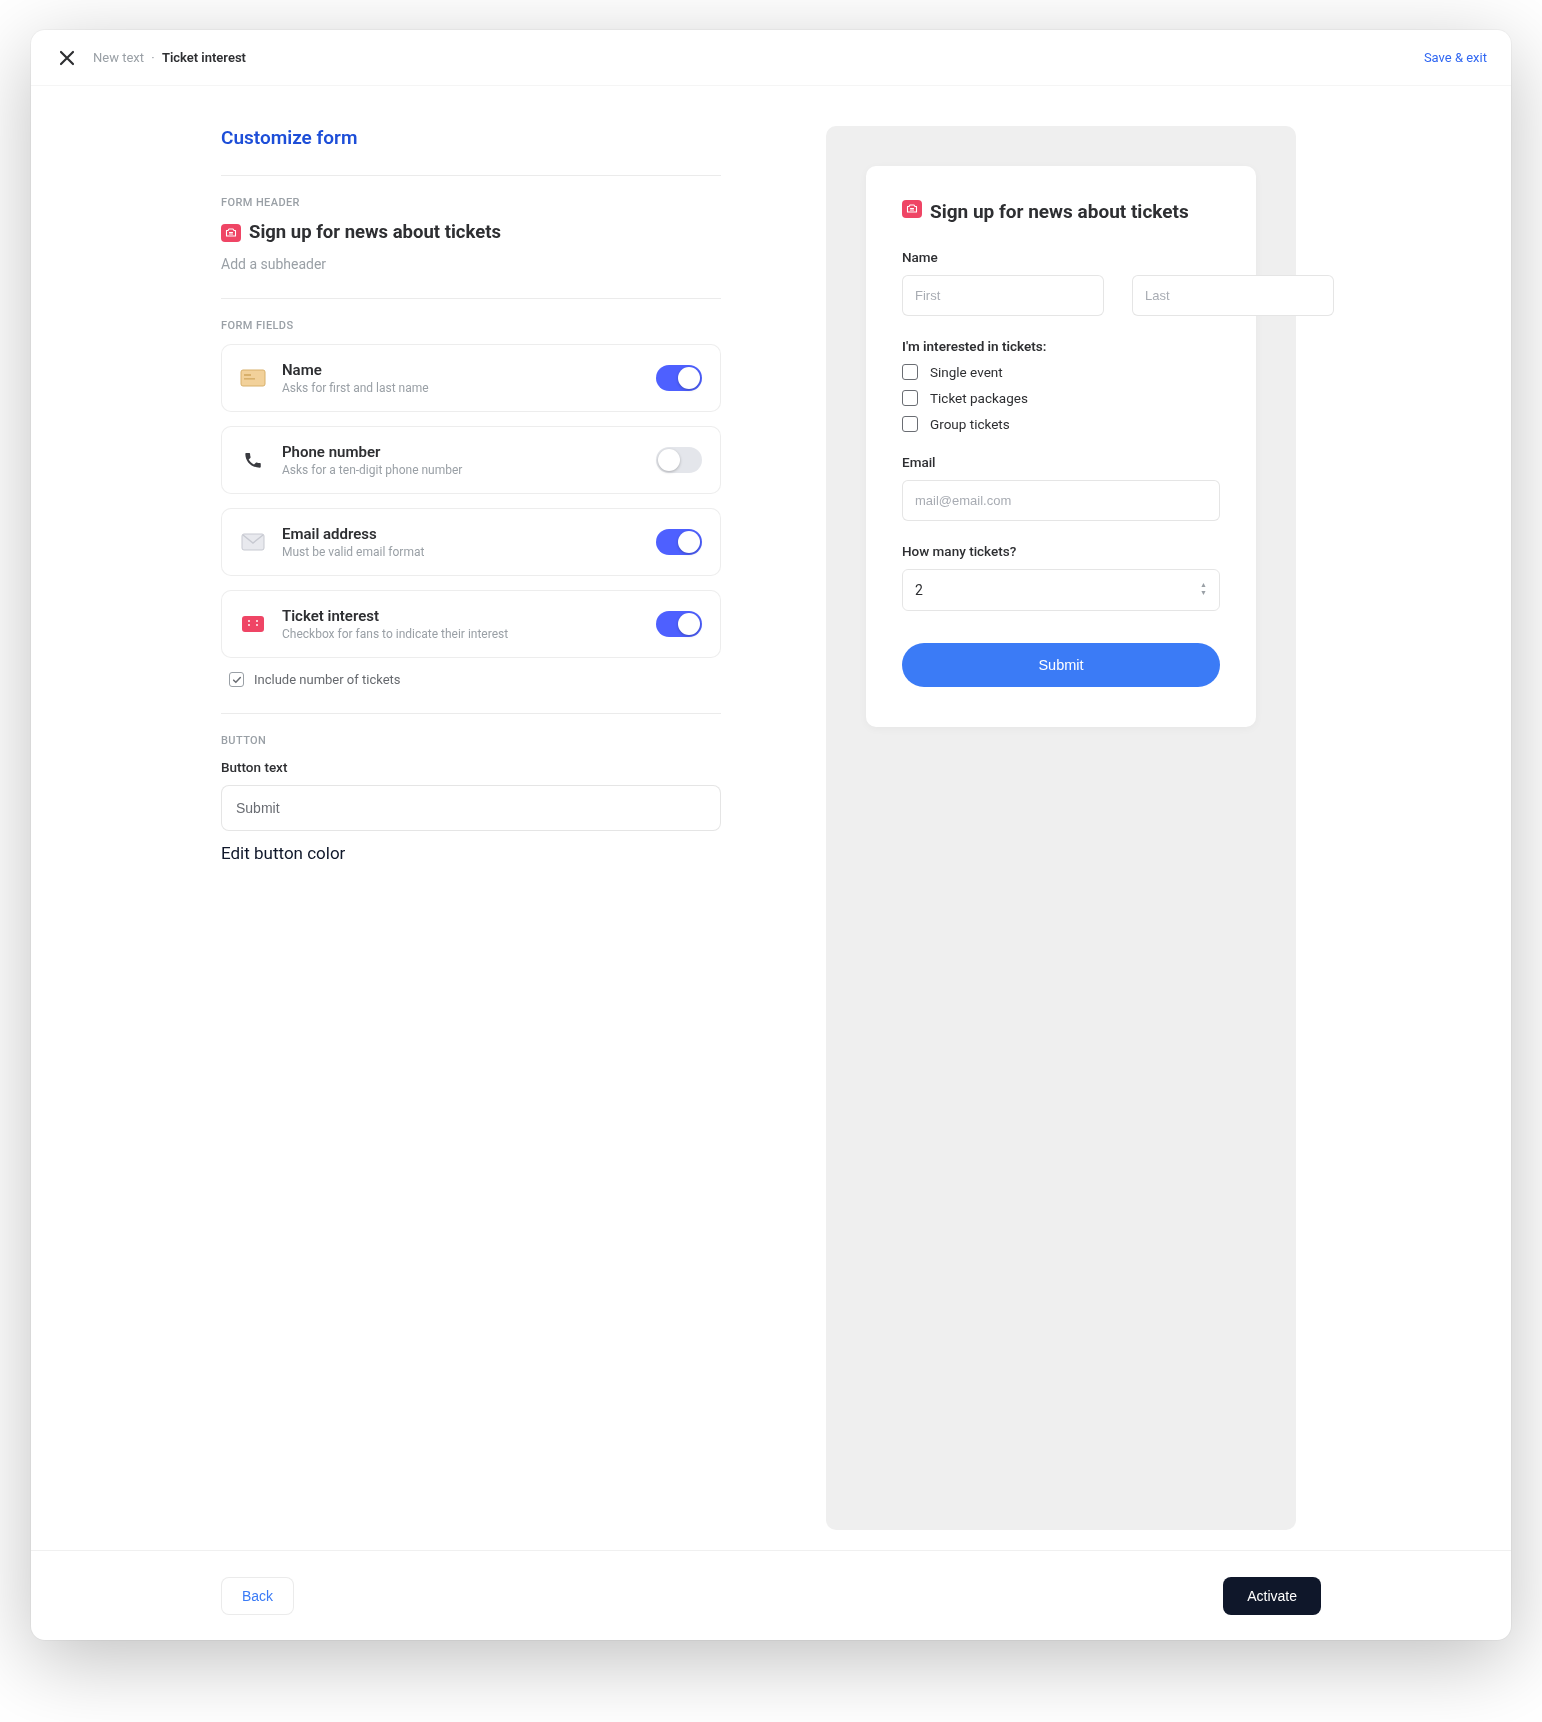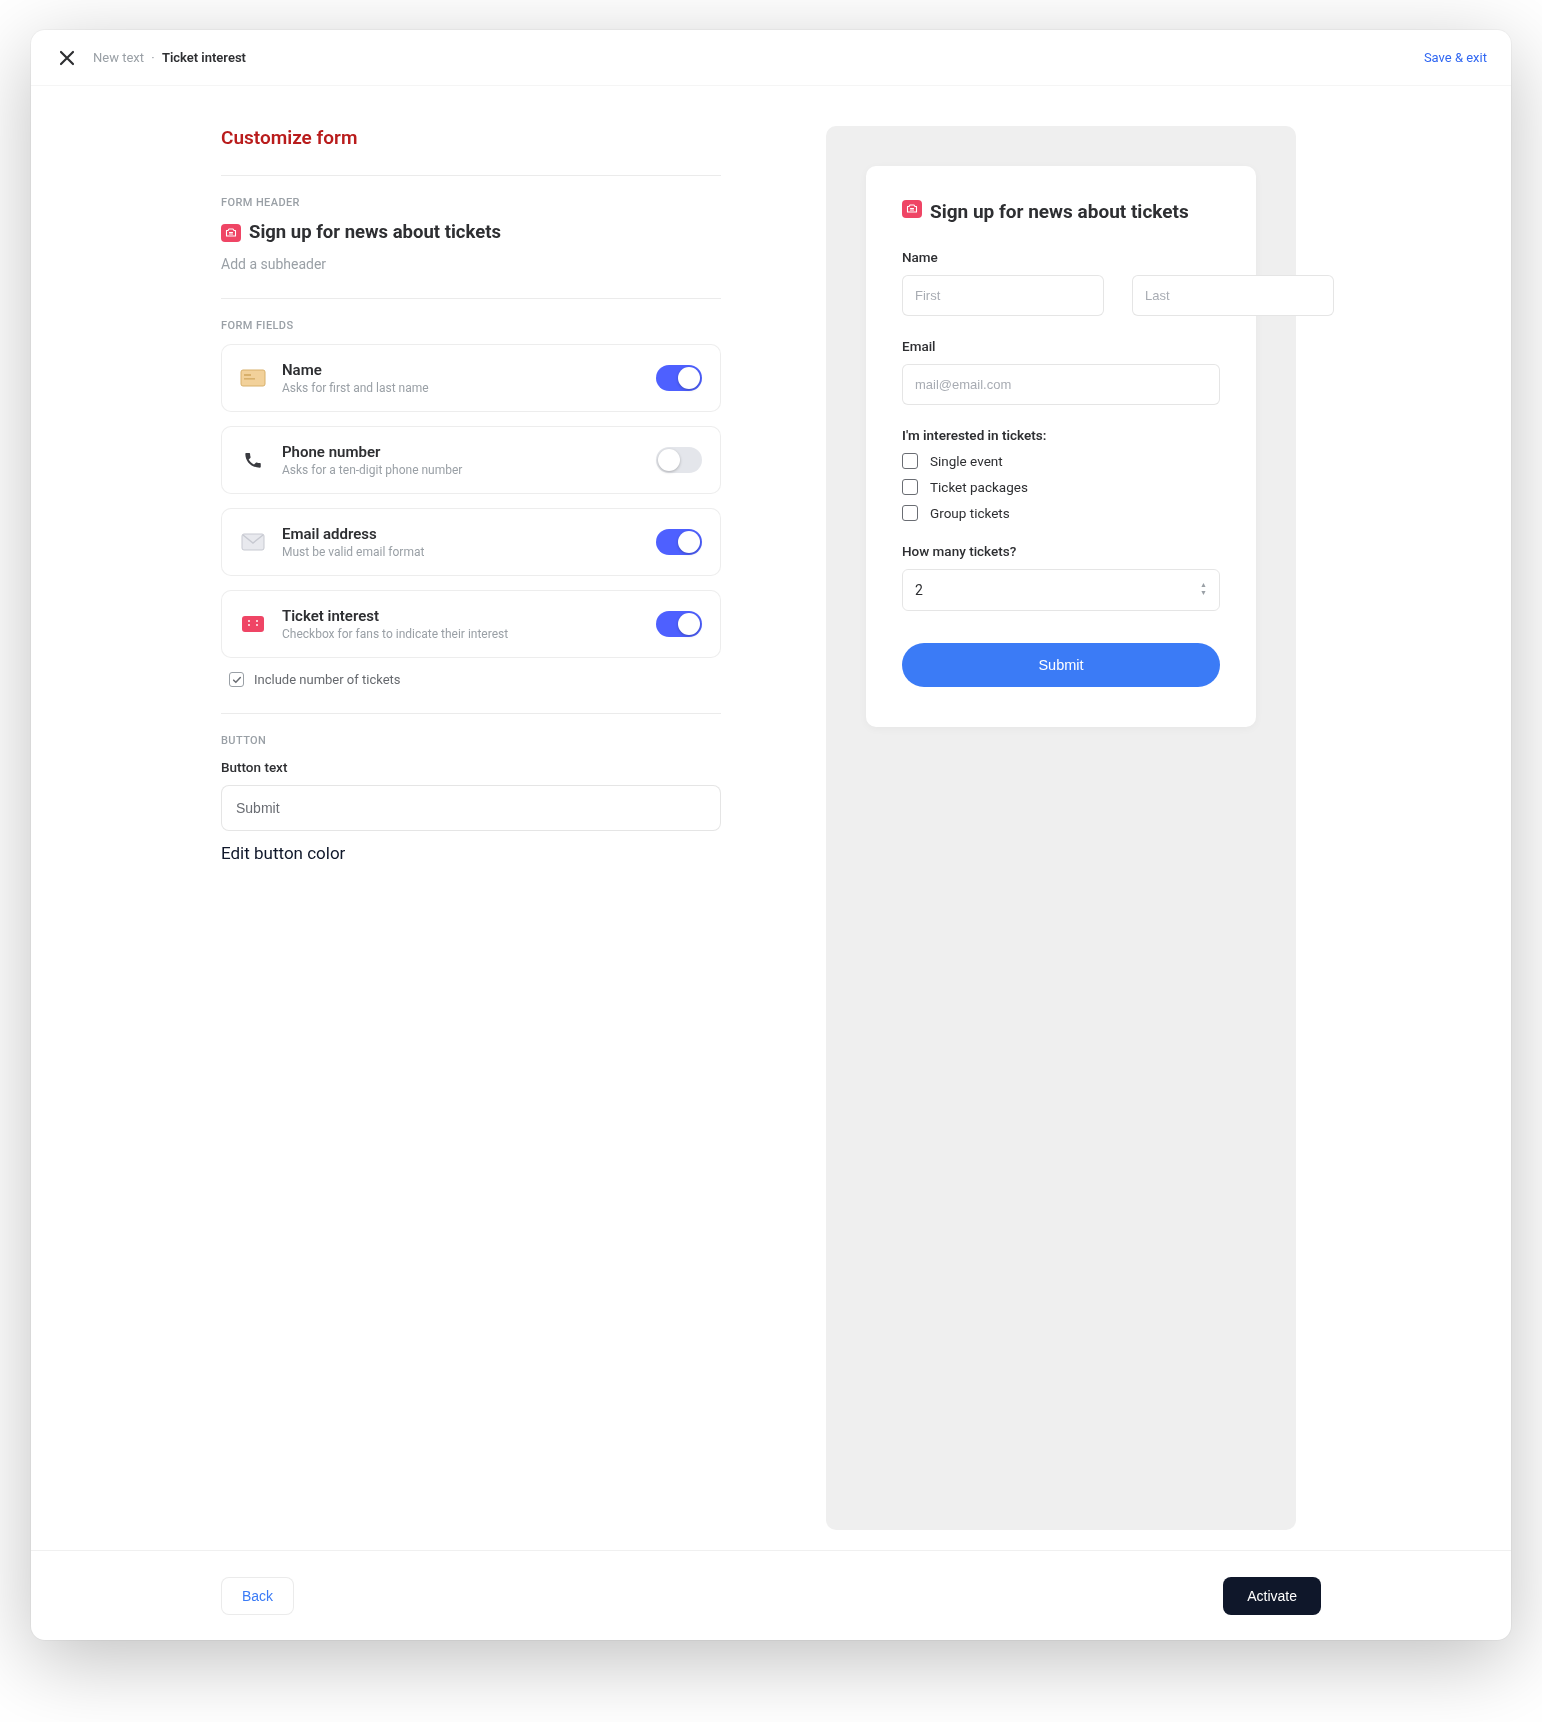--- a/index.html
+++ b/index.html
@@ -49,21 +49,21 @@
   .content {
     flex:1;
     display:flex;
     padding: 40px 190px 20px 190px;
     gap:80px;
     overflow:auto;
   }
   .left-col { flex:1.04; max-width:500px; }
   .right-col { flex:1; display:flex; justify-content:center; }
 
-  .page-title { font-size:19px; font-weight:600; color:#b91c1c; margin-bottom:16px; }
+  .page-title { font-size:19px; font-weight:600; color:#1d4ed8; margin-bottom:16px; }
 
   .section-label {
     font-size:11px; font-weight:500; letter-spacing:0.4px;
     color:#9aa0a6; text-transform:uppercase; margin-bottom:12px;
   }
   .divider { height:1px; background:rgba(0,0,0,0.08); margin:26px 0 20px 0; }
 
   .image-row { display:flex; align-items:flex-start; gap:14px; margin-bottom:6px; }
   .image-ico {
     width:18px;height:18px;border:1.5px solid #9aa0a6;border-radius:3px;
@@ -368,41 +368,41 @@
 
           <div class="pv-block">
             <div class="pv-label">Name</div>
             <div class="pv-row-2">
               <input class="pv-input" placeholder="First" style="">
               <input class="pv-input" placeholder="Last" style="">
             </div>
           </div>
 
           <div class="pv-block">
-            <div class="pv-label">Email</div>
-            <input class="pv-input" style="width: 100%;" placeholder="mail@email.com">
-          </div>
-
-          <div class="pv-block">
             <div class="pv-label" style="font-weight:600">I'm interested in tickets:</div>
             <div class="pv-check-row">
               <div class="pv-check-box"></div>
               <span class="pv-check-lbl">Single event</span>
             </div>
             <div class="pv-check-row">
               <div class="pv-check-box"></div>
               <span class="pv-check-lbl">Ticket packages</span>
             </div>
             <div class="pv-check-row">
               <div class="pv-check-box"></div>
               <span class="pv-check-lbl">Group tickets</span>
             </div>
           </div>
 
           <div class="pv-block">
+            <div class="pv-label">Email</div>
+            <input class="pv-input" style="width: 100%;" placeholder="mail@email.com">
+          </div>
+
+          <div class="pv-block">
             <div class="pv-label">How many tickets?</div>
             <div class="pv-stepper">
               <span class="val">2</span>
               <div class="arrows">
                 <span>▲</span>
                 <span>▼</span>
               </div>
             </div>
           </div>
 

